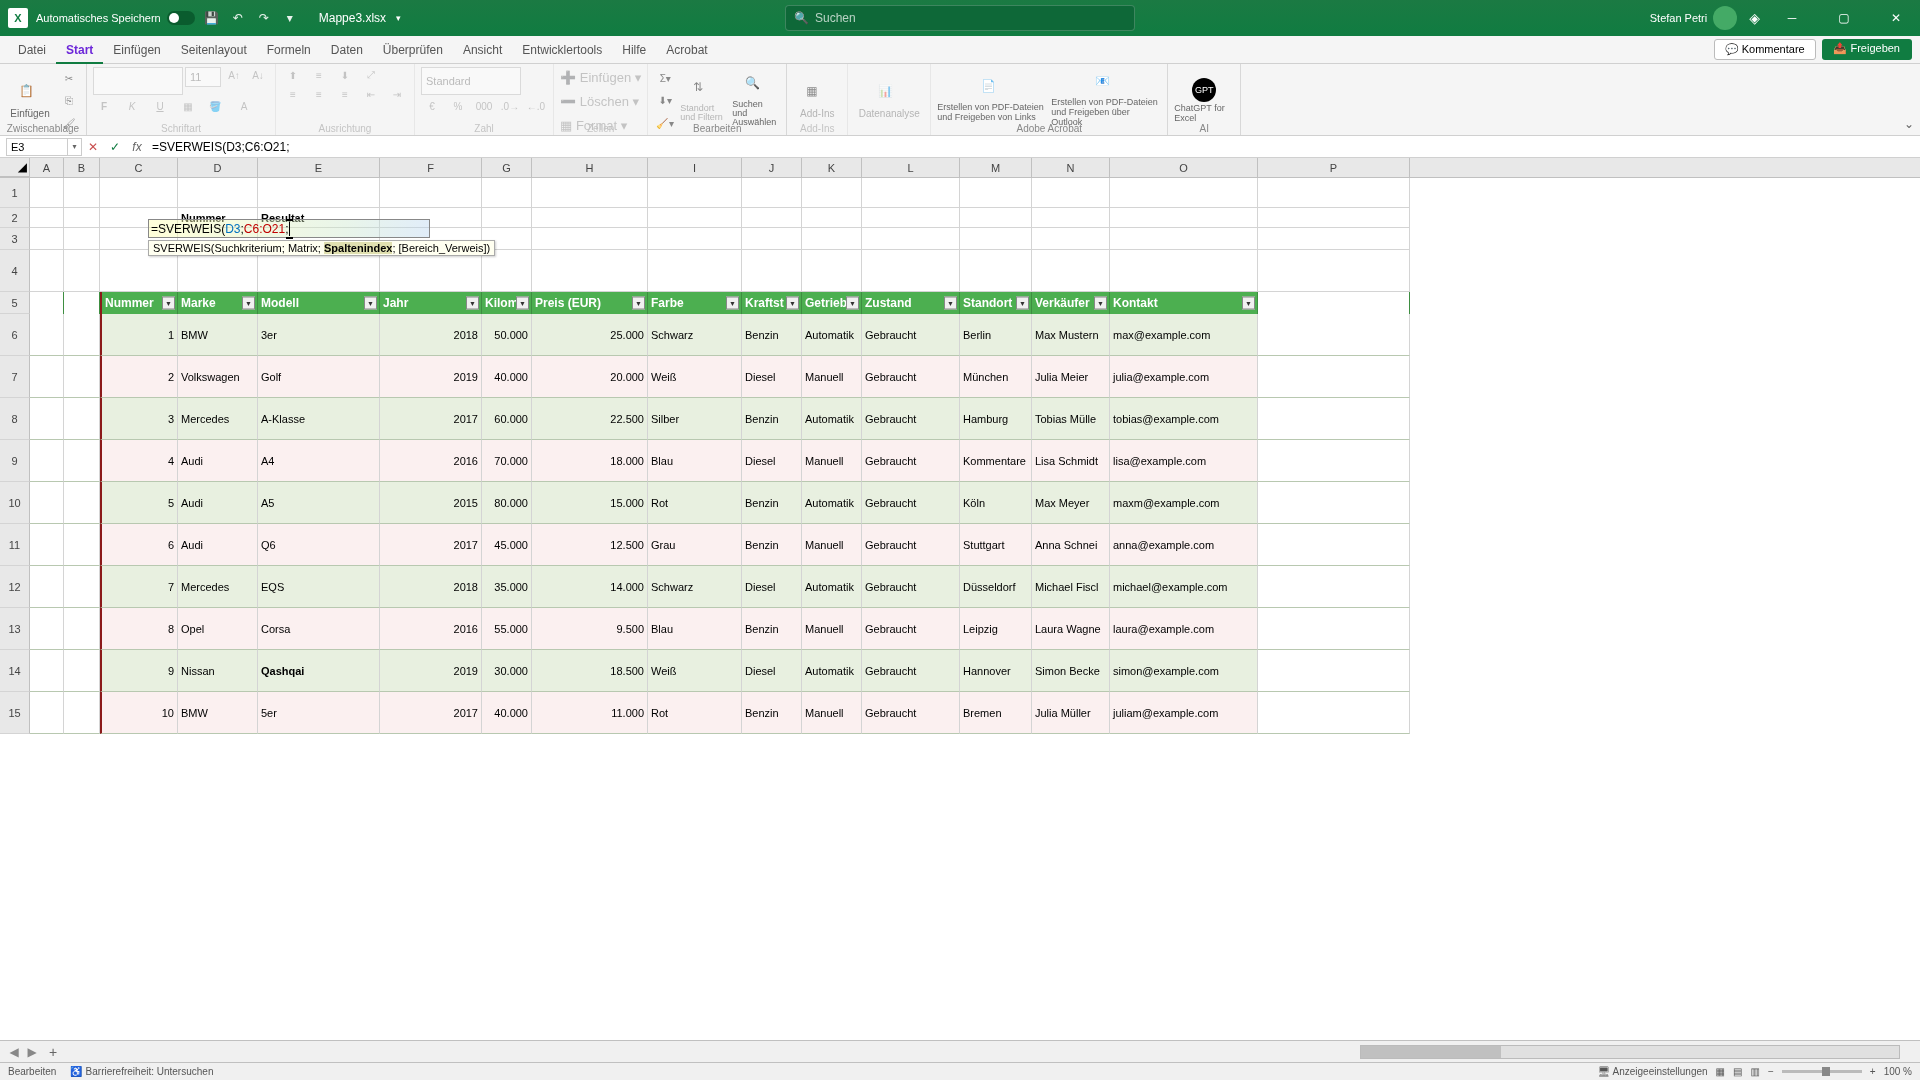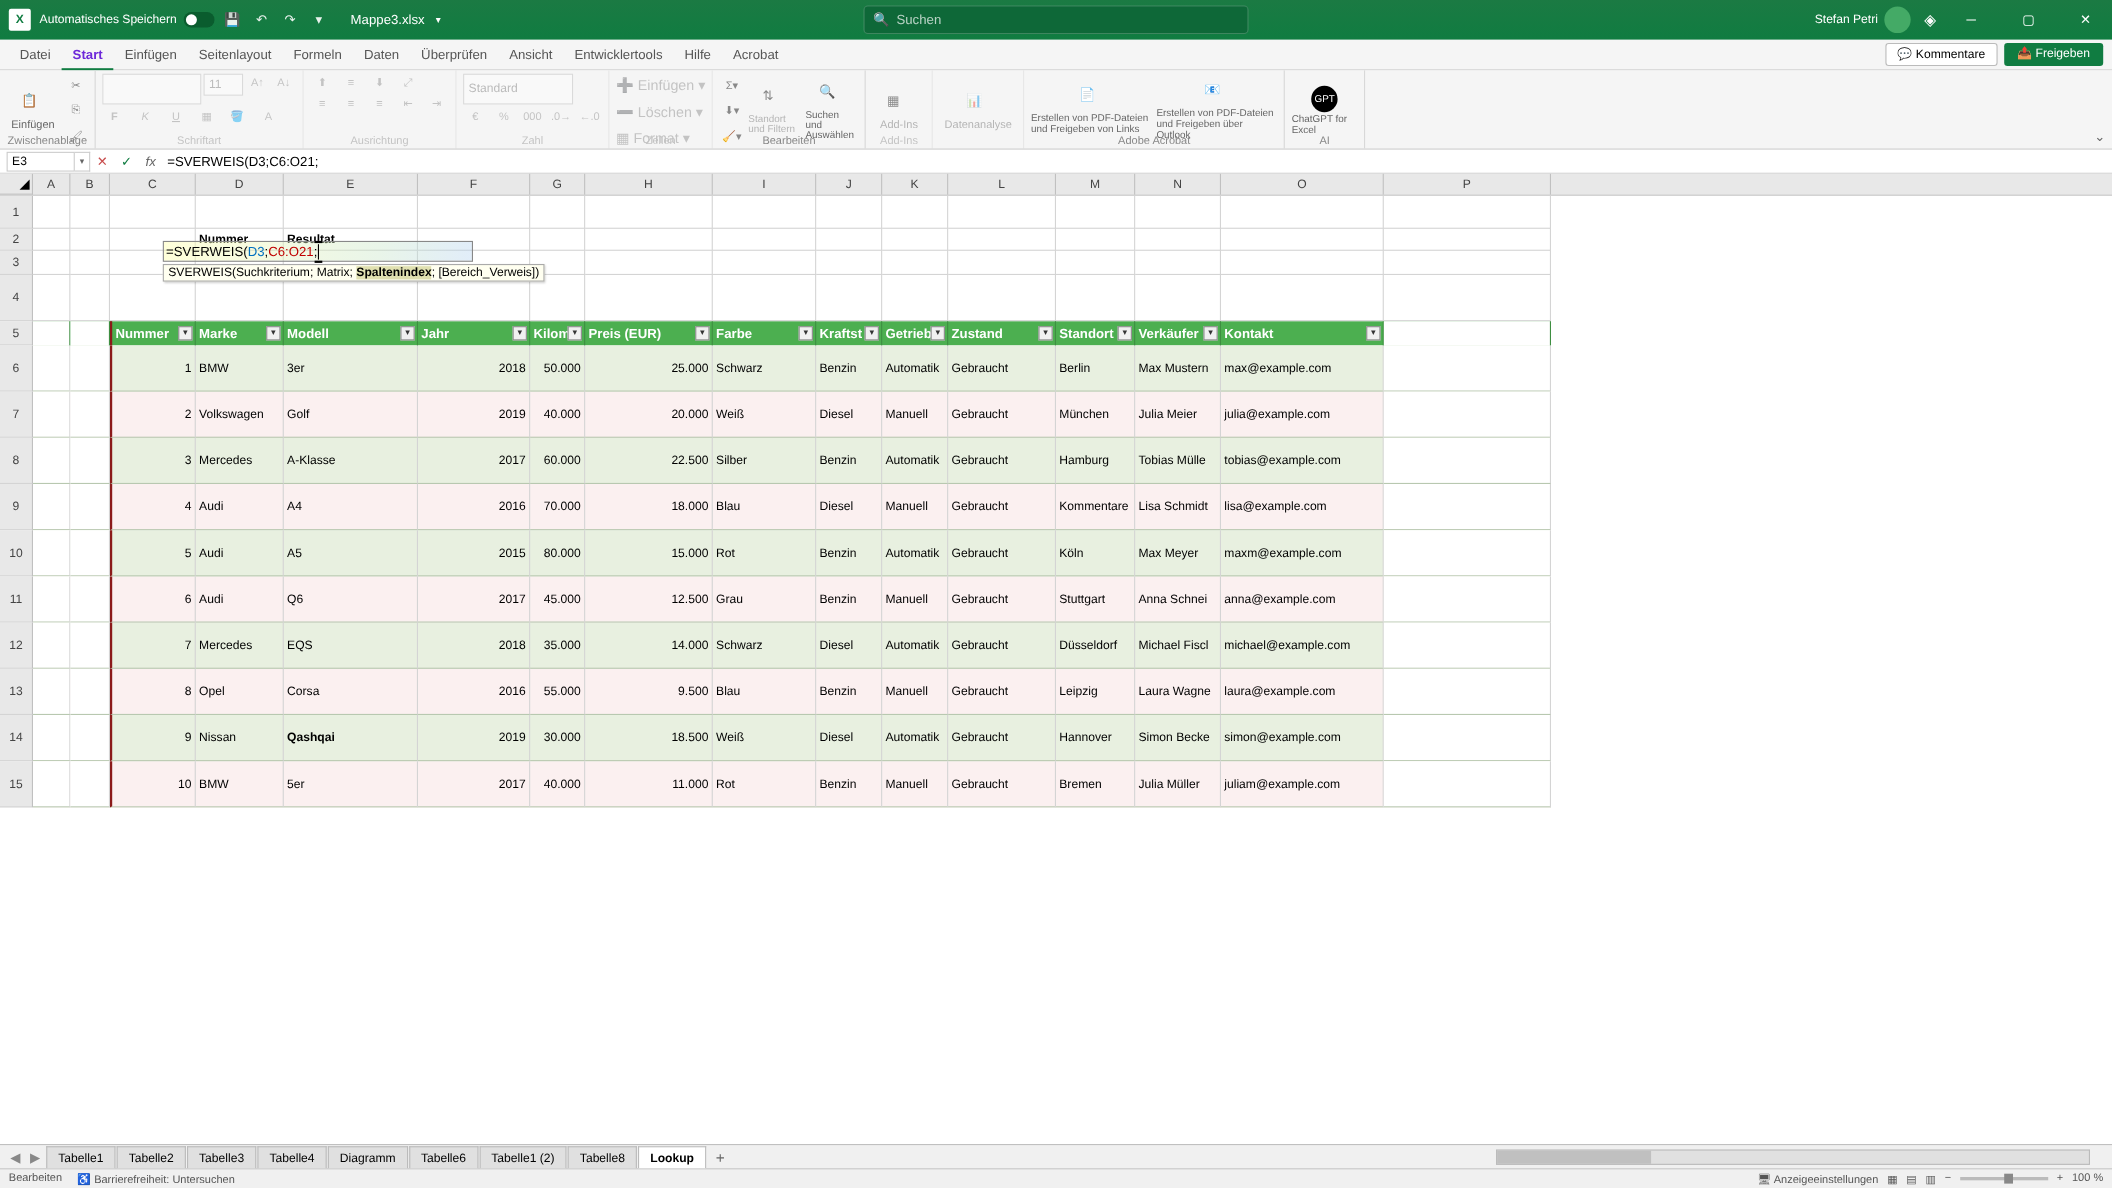--- a/index.html
+++ b/index.html
@@ -636,31 +636,20 @@
     </div>
     <div class="tooltip">
       <span>SVERWEIS(Suchkriterium; Matrix; </span><span class="active-arg">Spaltenindex</span><span>; [Bereich_Verweis])</span>
     </div>
   </div>
 </div>
 
 <div class="sheettabs">
   <span class="stab-nav">◀</span>
   <span class="stab-nav">▶</span>
-  <div id="sheettabs-inner" style="display:flex;gap:1px">
-      <div class="stab">Tabelle1</div>
-      <div class="stab">Tabelle2</div>
-      <div class="stab">Tabelle3</div>
-      <div class="stab">Tabelle4</div>
-      <div class="stab">Diagramm</div>
-      <div class="stab">Tabelle6</div>
-      <div class="stab">Tabelle1 (2)</div>
-      <div class="stab">Tabelle8</div>
-      <div class="stab active">Lookup</div>
-    </div>
   <span class="stab-add">+</span>
   <div class="hscroll">
       <div class="hscroll-thumb"></div>
     </div>
 </div>
 
 <div class="statusbar">
   <span>Bearbeiten</span>
   <span>♿ <span>Barrierefreiheit: Untersuchen</span></span>
   <div class="statusbar-right">

